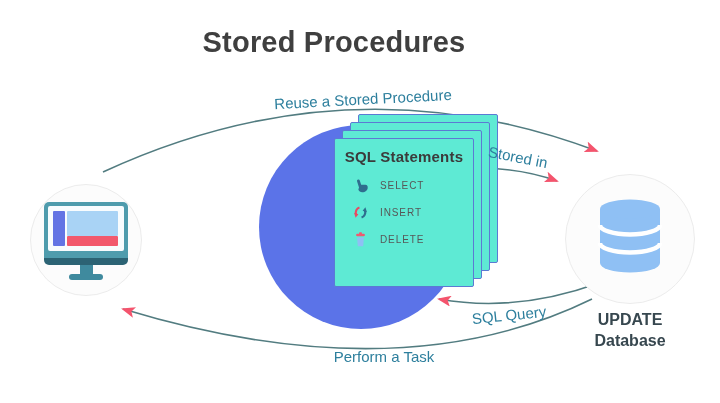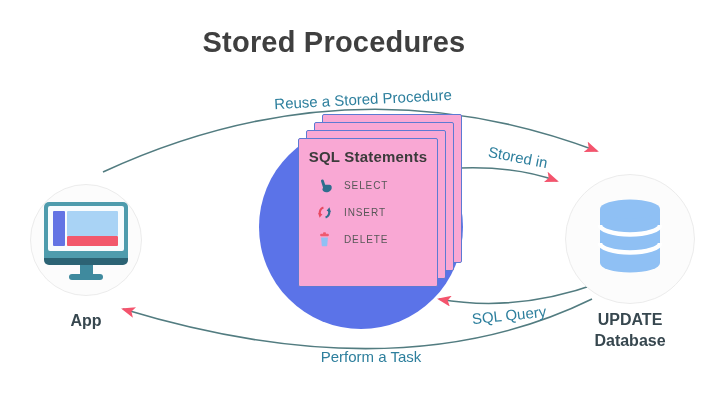--- a/index.html
+++ b/index.html
@@ -30,22 +30,22 @@
   }
   .mon-inner{position:relative;width:76px;height:45px;background:#f8fcfe;border-radius:2px;}
   .mon-sidebar{position:absolute;left:5px;top:5px;width:12px;height:35px;background:#6374e4;border-radius:1px;}
   .mon-content{position:absolute;left:19px;top:5px;width:51px;height:25px;background:#a9d3f5;border-radius:1px;}
   .mon-bar{position:absolute;left:19px;top:30px;width:51px;height:10px;background:#f2596d;border-radius:1px;}
   .mon-bezel{width:84px;height:7px;background:#2c6374;border-radius:0 0 5px 5px;}
   .mon-stand{width:13px;height:9px;background:#3f8a9e;margin:0 auto;}
   .mon-base{width:34px;height:6px;background:#3f8a9e;border-radius:3px;margin:0 auto;}
   
   .card{
-    position:absolute;width:140px;height:149px;background:#f9a8d4;
-    border:1.5px solid #5c7ad3;border-radius:2px;box-sizing:border-box;z-index:3;
+    position:absolute;width:140px;height:149px;background:#5eead4;
+    border:1.5px solid #5c7ad3;border-radius:2px;box-sizing:border-box;z-index:3;margin-left:36px;
   }
   .card-front{left:298px;top:138px;z-index:3;}
   .card-b1{left:306px;top:130px;}
   .card-b2{left:314px;top:122px;}
   .card-b3{left:322px;top:114px;}
   .card-title{
     text-align:center;font-size:15px;font-weight:bold;color:#3b3b3b;
     margin-top:9px;letter-spacing:.2px;
   }
   .card-items{margin:7px 0 0 17px;}
@@ -145,21 +145,20 @@
           </svg>
         </span>
         <span class="lbl">DELETE</span>
       </div>
     </div>
   </div>
 
   <div class="arc-label" style="left:363px;top:99px;transform:translate(-50%,-50%) rotate(-3deg);">Reuse a Stored Procedure</div>
   <div class="arc-label" style="left:518px;top:157px;transform:translate(-50%,-50%) rotate(11deg);">Stored in</div>
   <div class="arc-label" style="left:509px;top:315px;transform:translate(-50%,-50%) rotate(-6deg);">SQL Query</div>
-  <div class="arc-label" style="left:371px;top:356px;transform:translate(-50%,-50%);">Perform a Task</div>
+  <div class="arc-label" style="left:384px;top:356px;transform:translate(-50%,-50%);">Perform a Task</div>
 
-  <div class="node-label lbl-app">App</div>
   <div class="node-label lbl-db">
     <div>UPDATE</div>
     <div>Database</div>
   </div>
 
 </div>
 
 </body></html>

